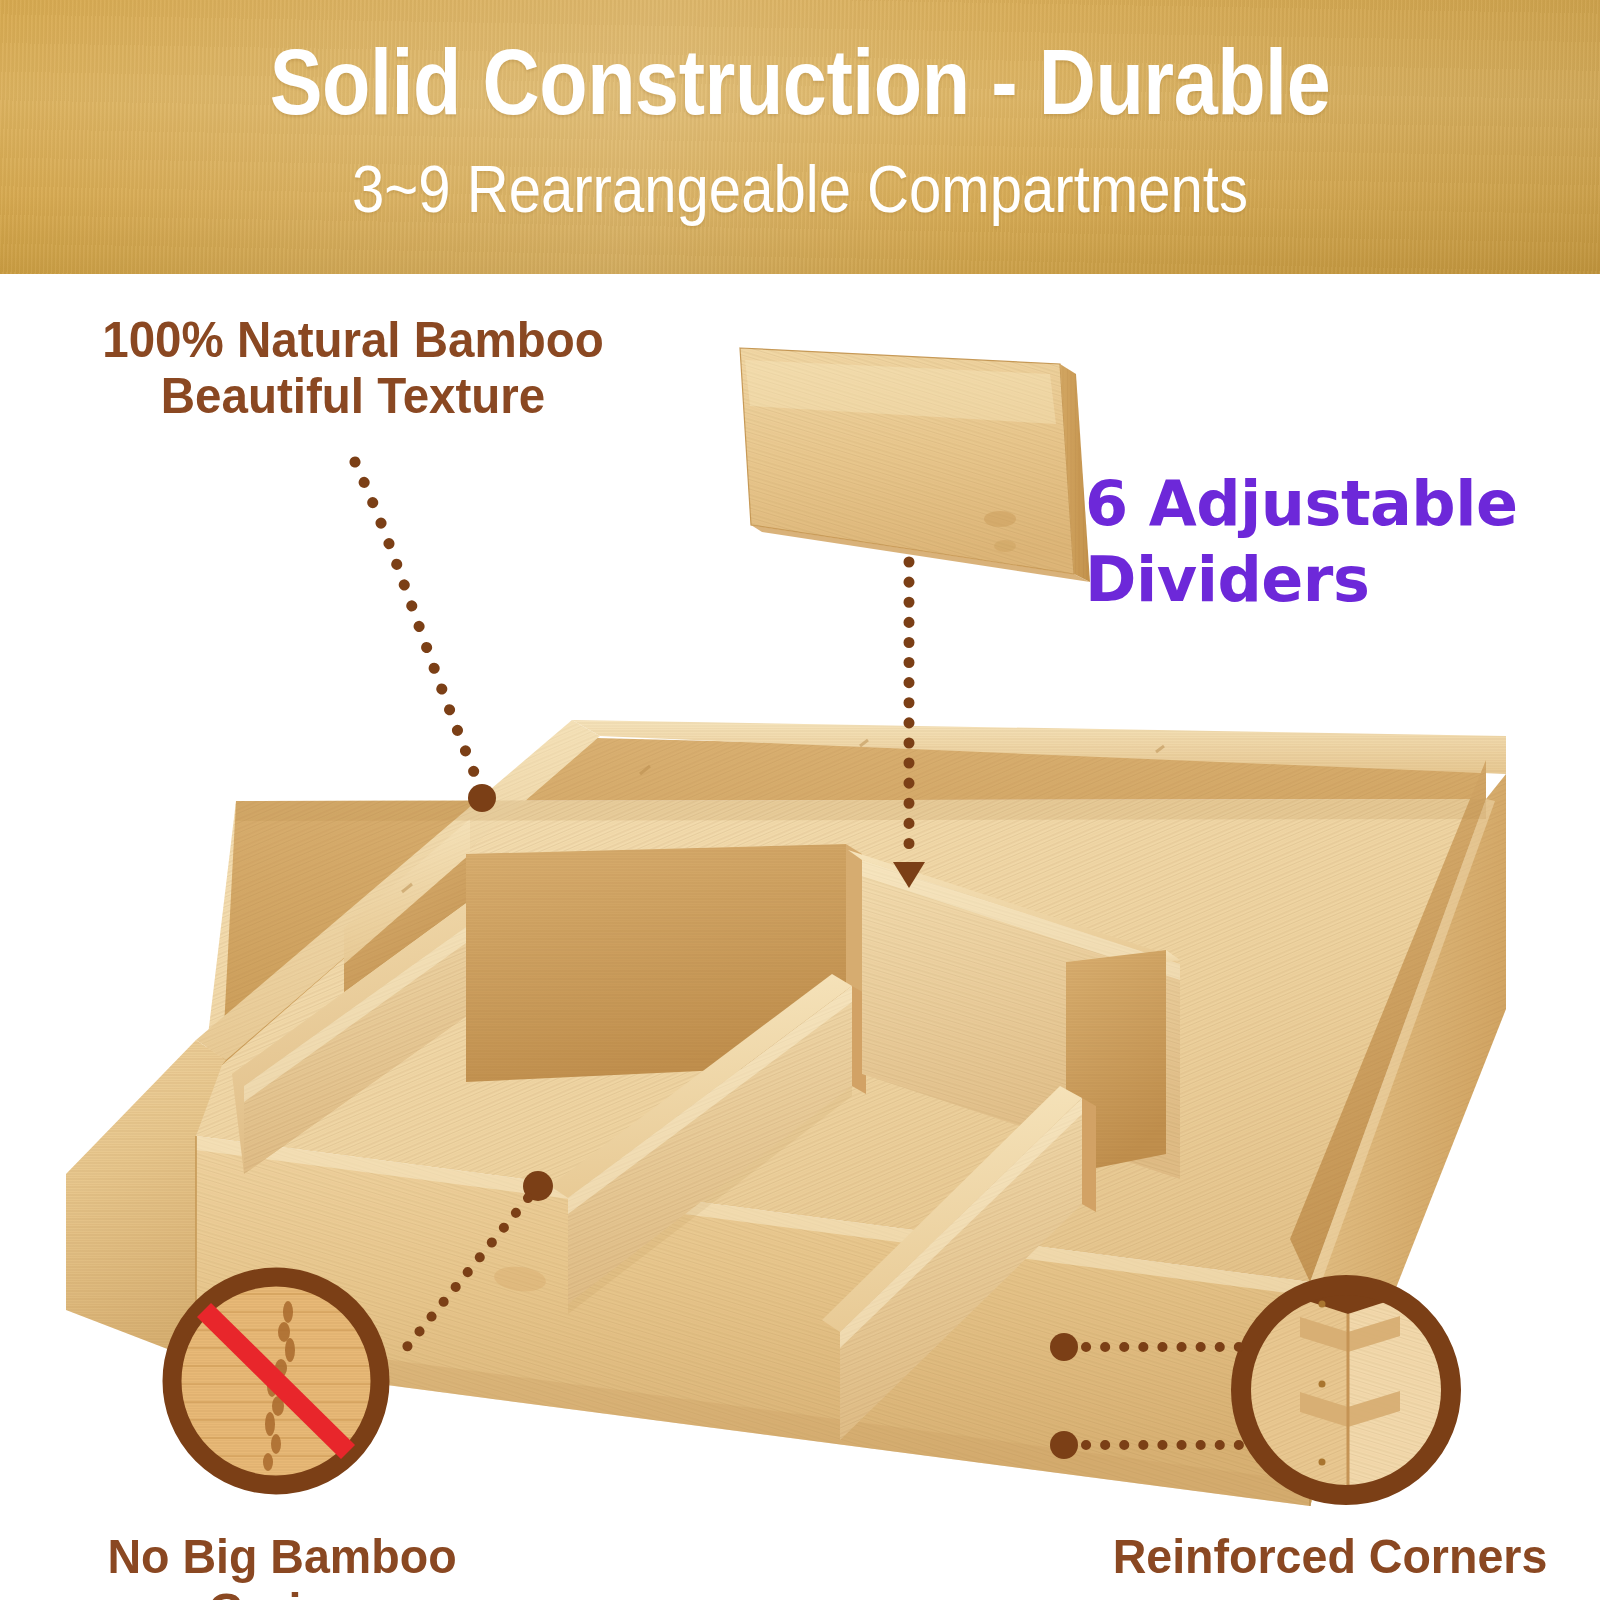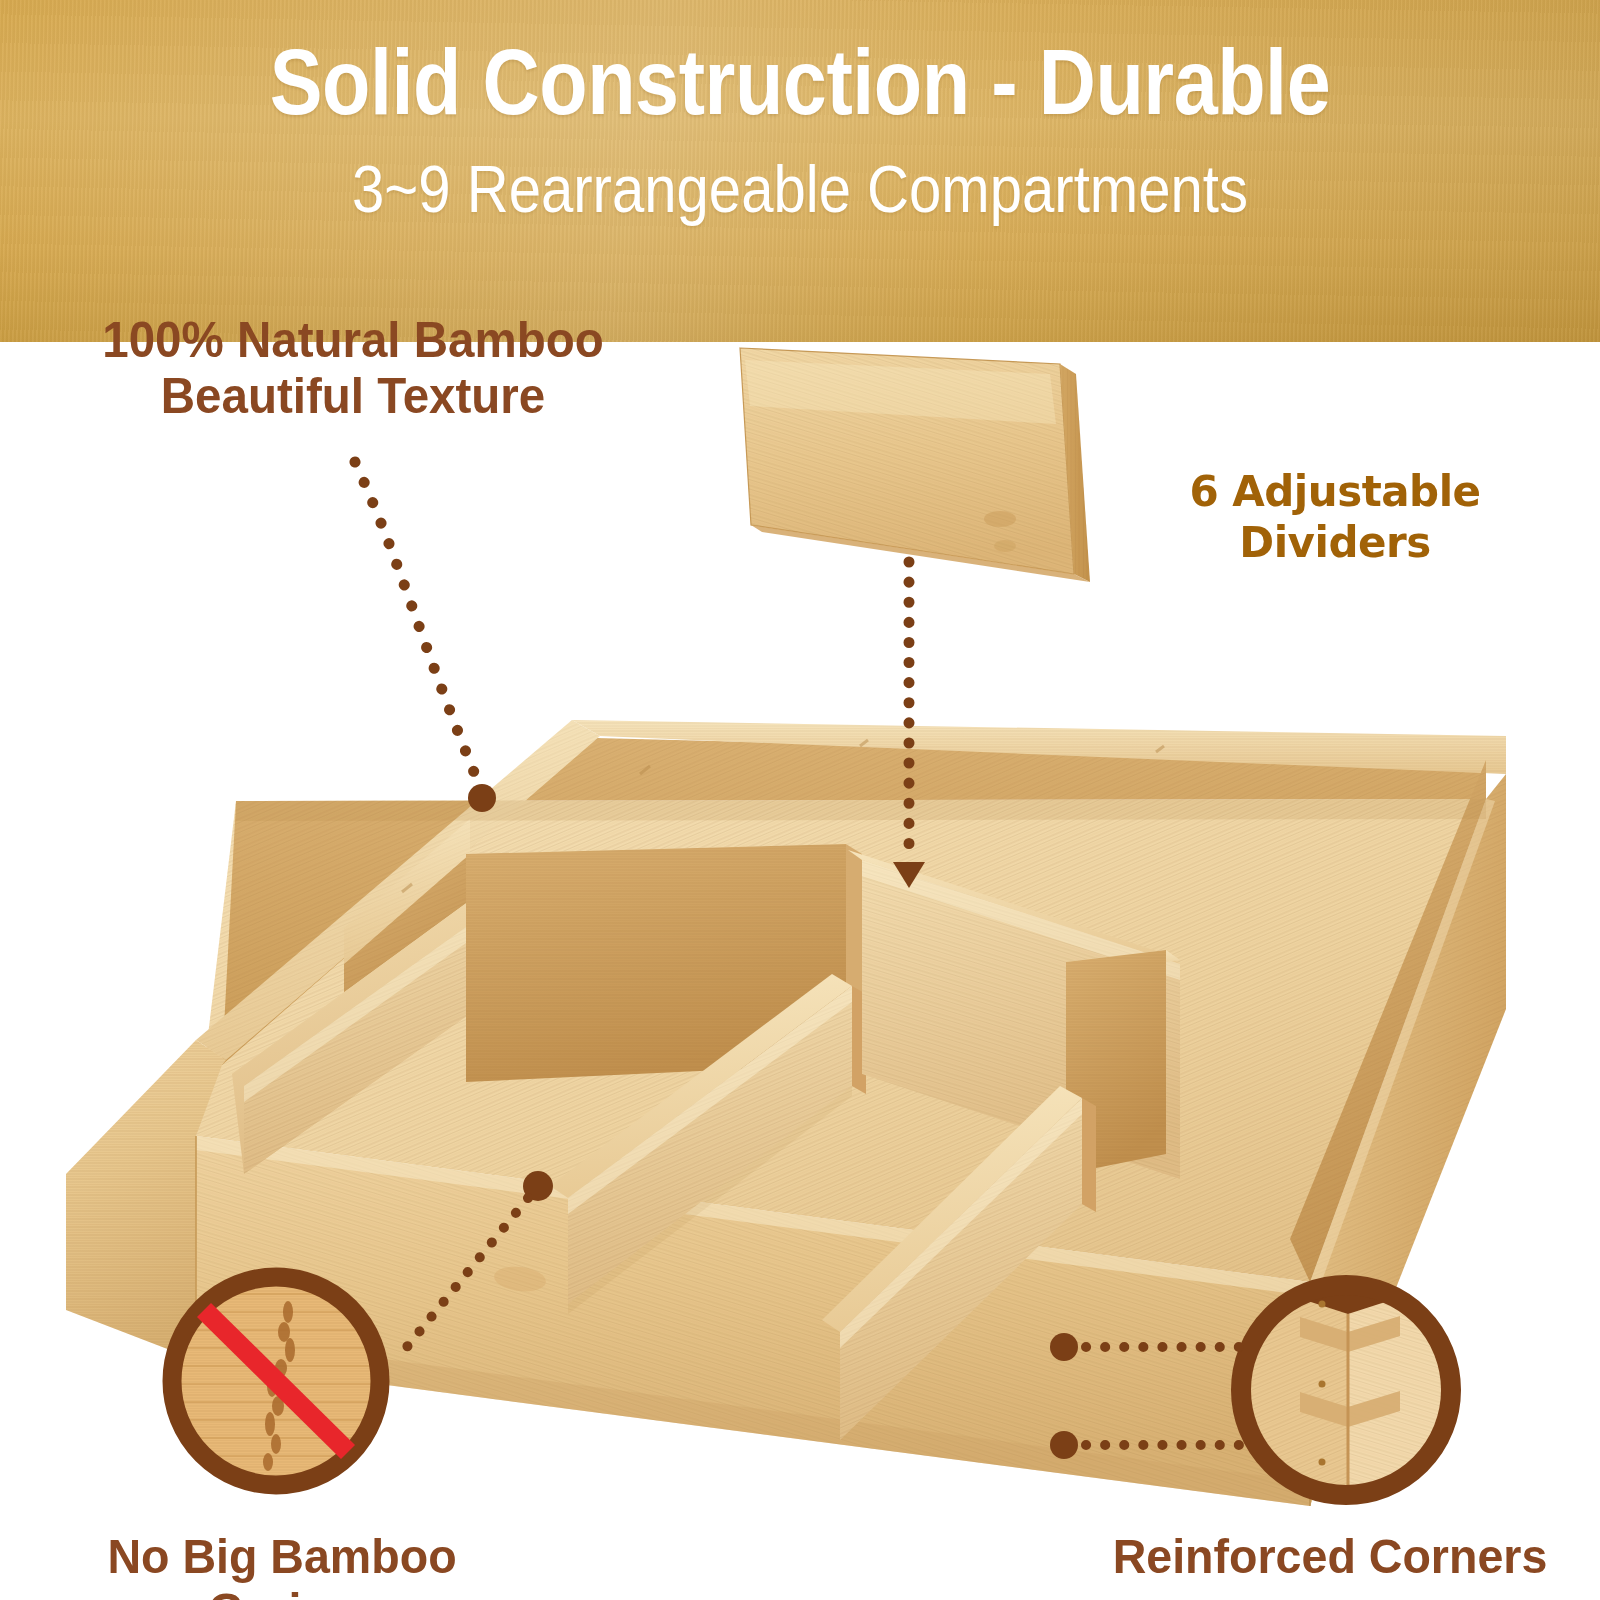--- a/index.html
+++ b/index.html
@@ -13,21 +13,21 @@
     position: relative;
     overflow: hidden;
     font-family: "Liberation Sans", sans-serif;
   }
 
   
   #header-banner {
     position: absolute;
     left: 0; top: 0;
     width: 1600px;
-    height: 342px;
+    height: 274px;
     background:
       linear-gradient(100deg,
         rgba(255,255,255,0.00) 0%,
         rgba(255,255,255,0.10) 22%,
         rgba(255,255,255,0.16) 40%,
         rgba(255,255,255,0.05) 62%,
         rgba(0,0,0,0.05) 100%),
       linear-gradient(180deg, #d7a94f 0%, #dcb25e 35%, #d6a84e 72%, #c99b3f 100%);
     overflow: hidden;
   }
@@ -95,25 +95,25 @@
     font-family: "Liberation Sans Narrow", "Liberation Sans", sans-serif;
     font-size: 50px;
     transform: scaleX(0.95);
     transform-origin: 50% 0;
     color: #8A4822;
   }
   #label-dividers {
     left: 1085px;
     top: 466px;
     width: 500px;
-    text-align: center;
+    text-align: left;
     font-family: "DejaVu Sans", sans-serif;
-    font-size: 42px;
+    font-size: 62px;
     line-height: 1.22;
-    color: #a16207;
+    color: #6d28d9;
     letter-spacing: -0.5px;
   }
   #label-no-grains {
     left: 22px;
     top: 1530px;
     width: 520px;
     text-align: center;
     font-family: "Liberation Sans Narrow", "Liberation Sans", sans-serif;
     font-size: 48px;
     transform: scaleX(0.97);

